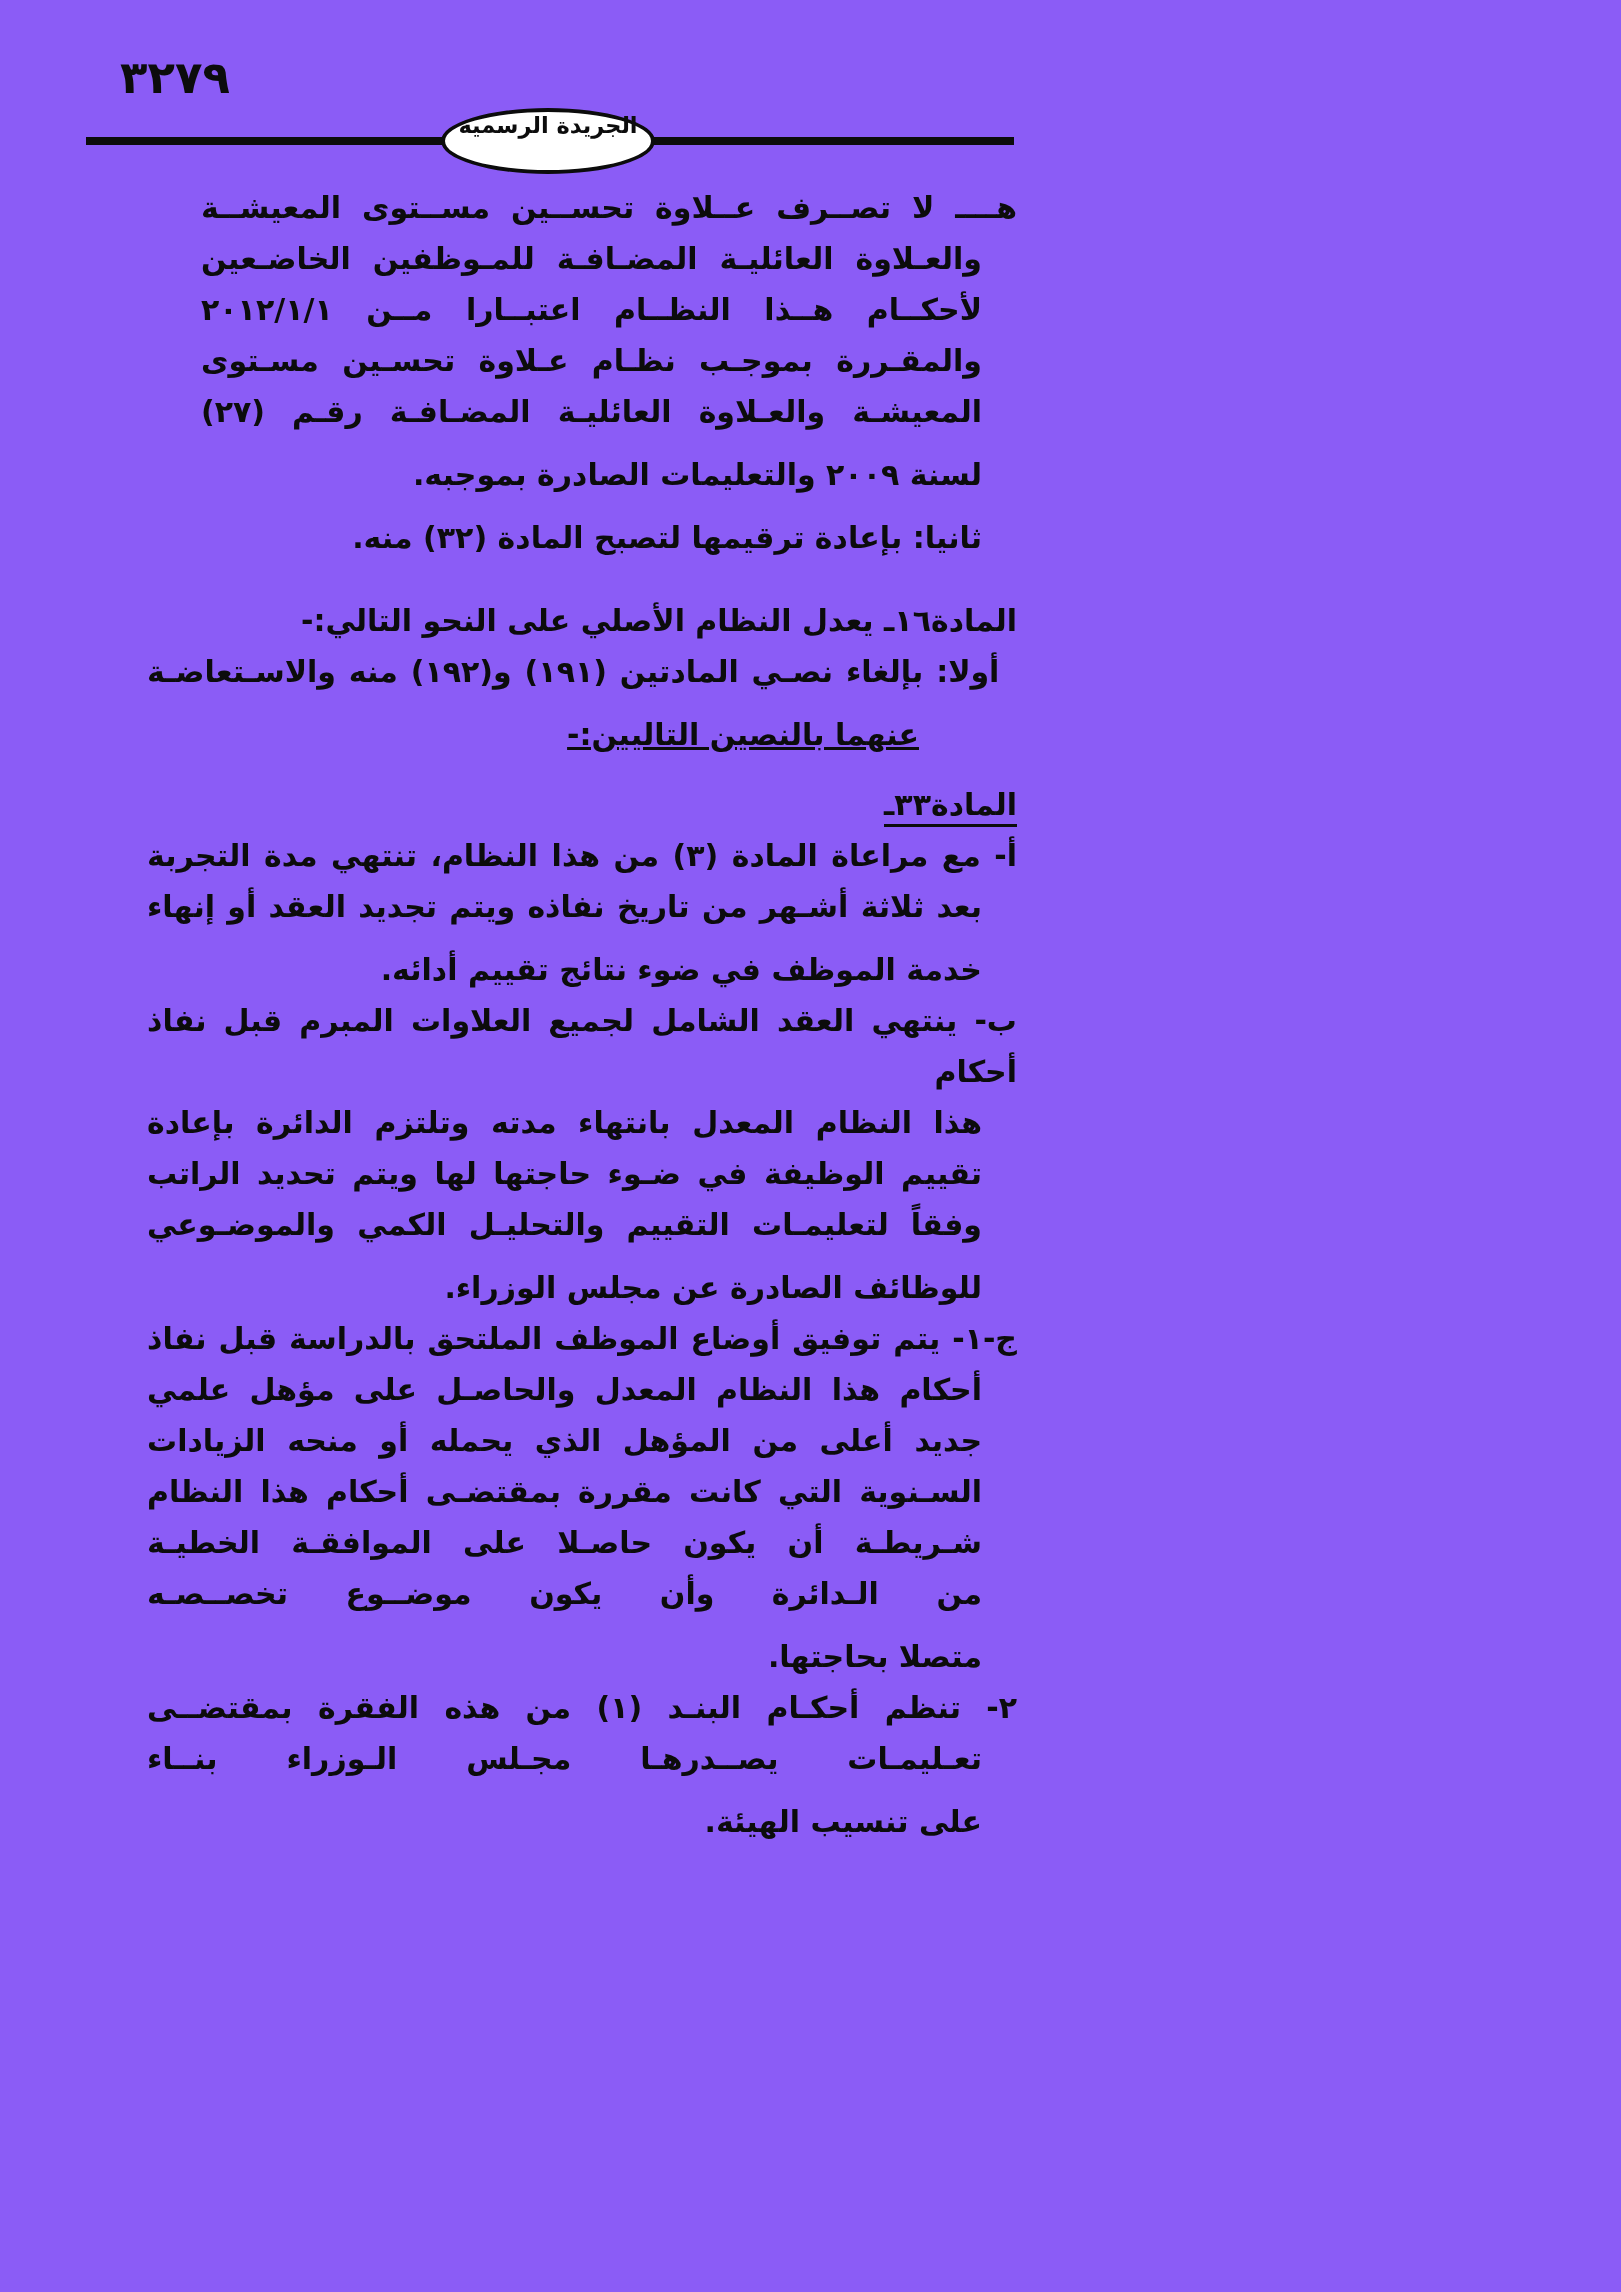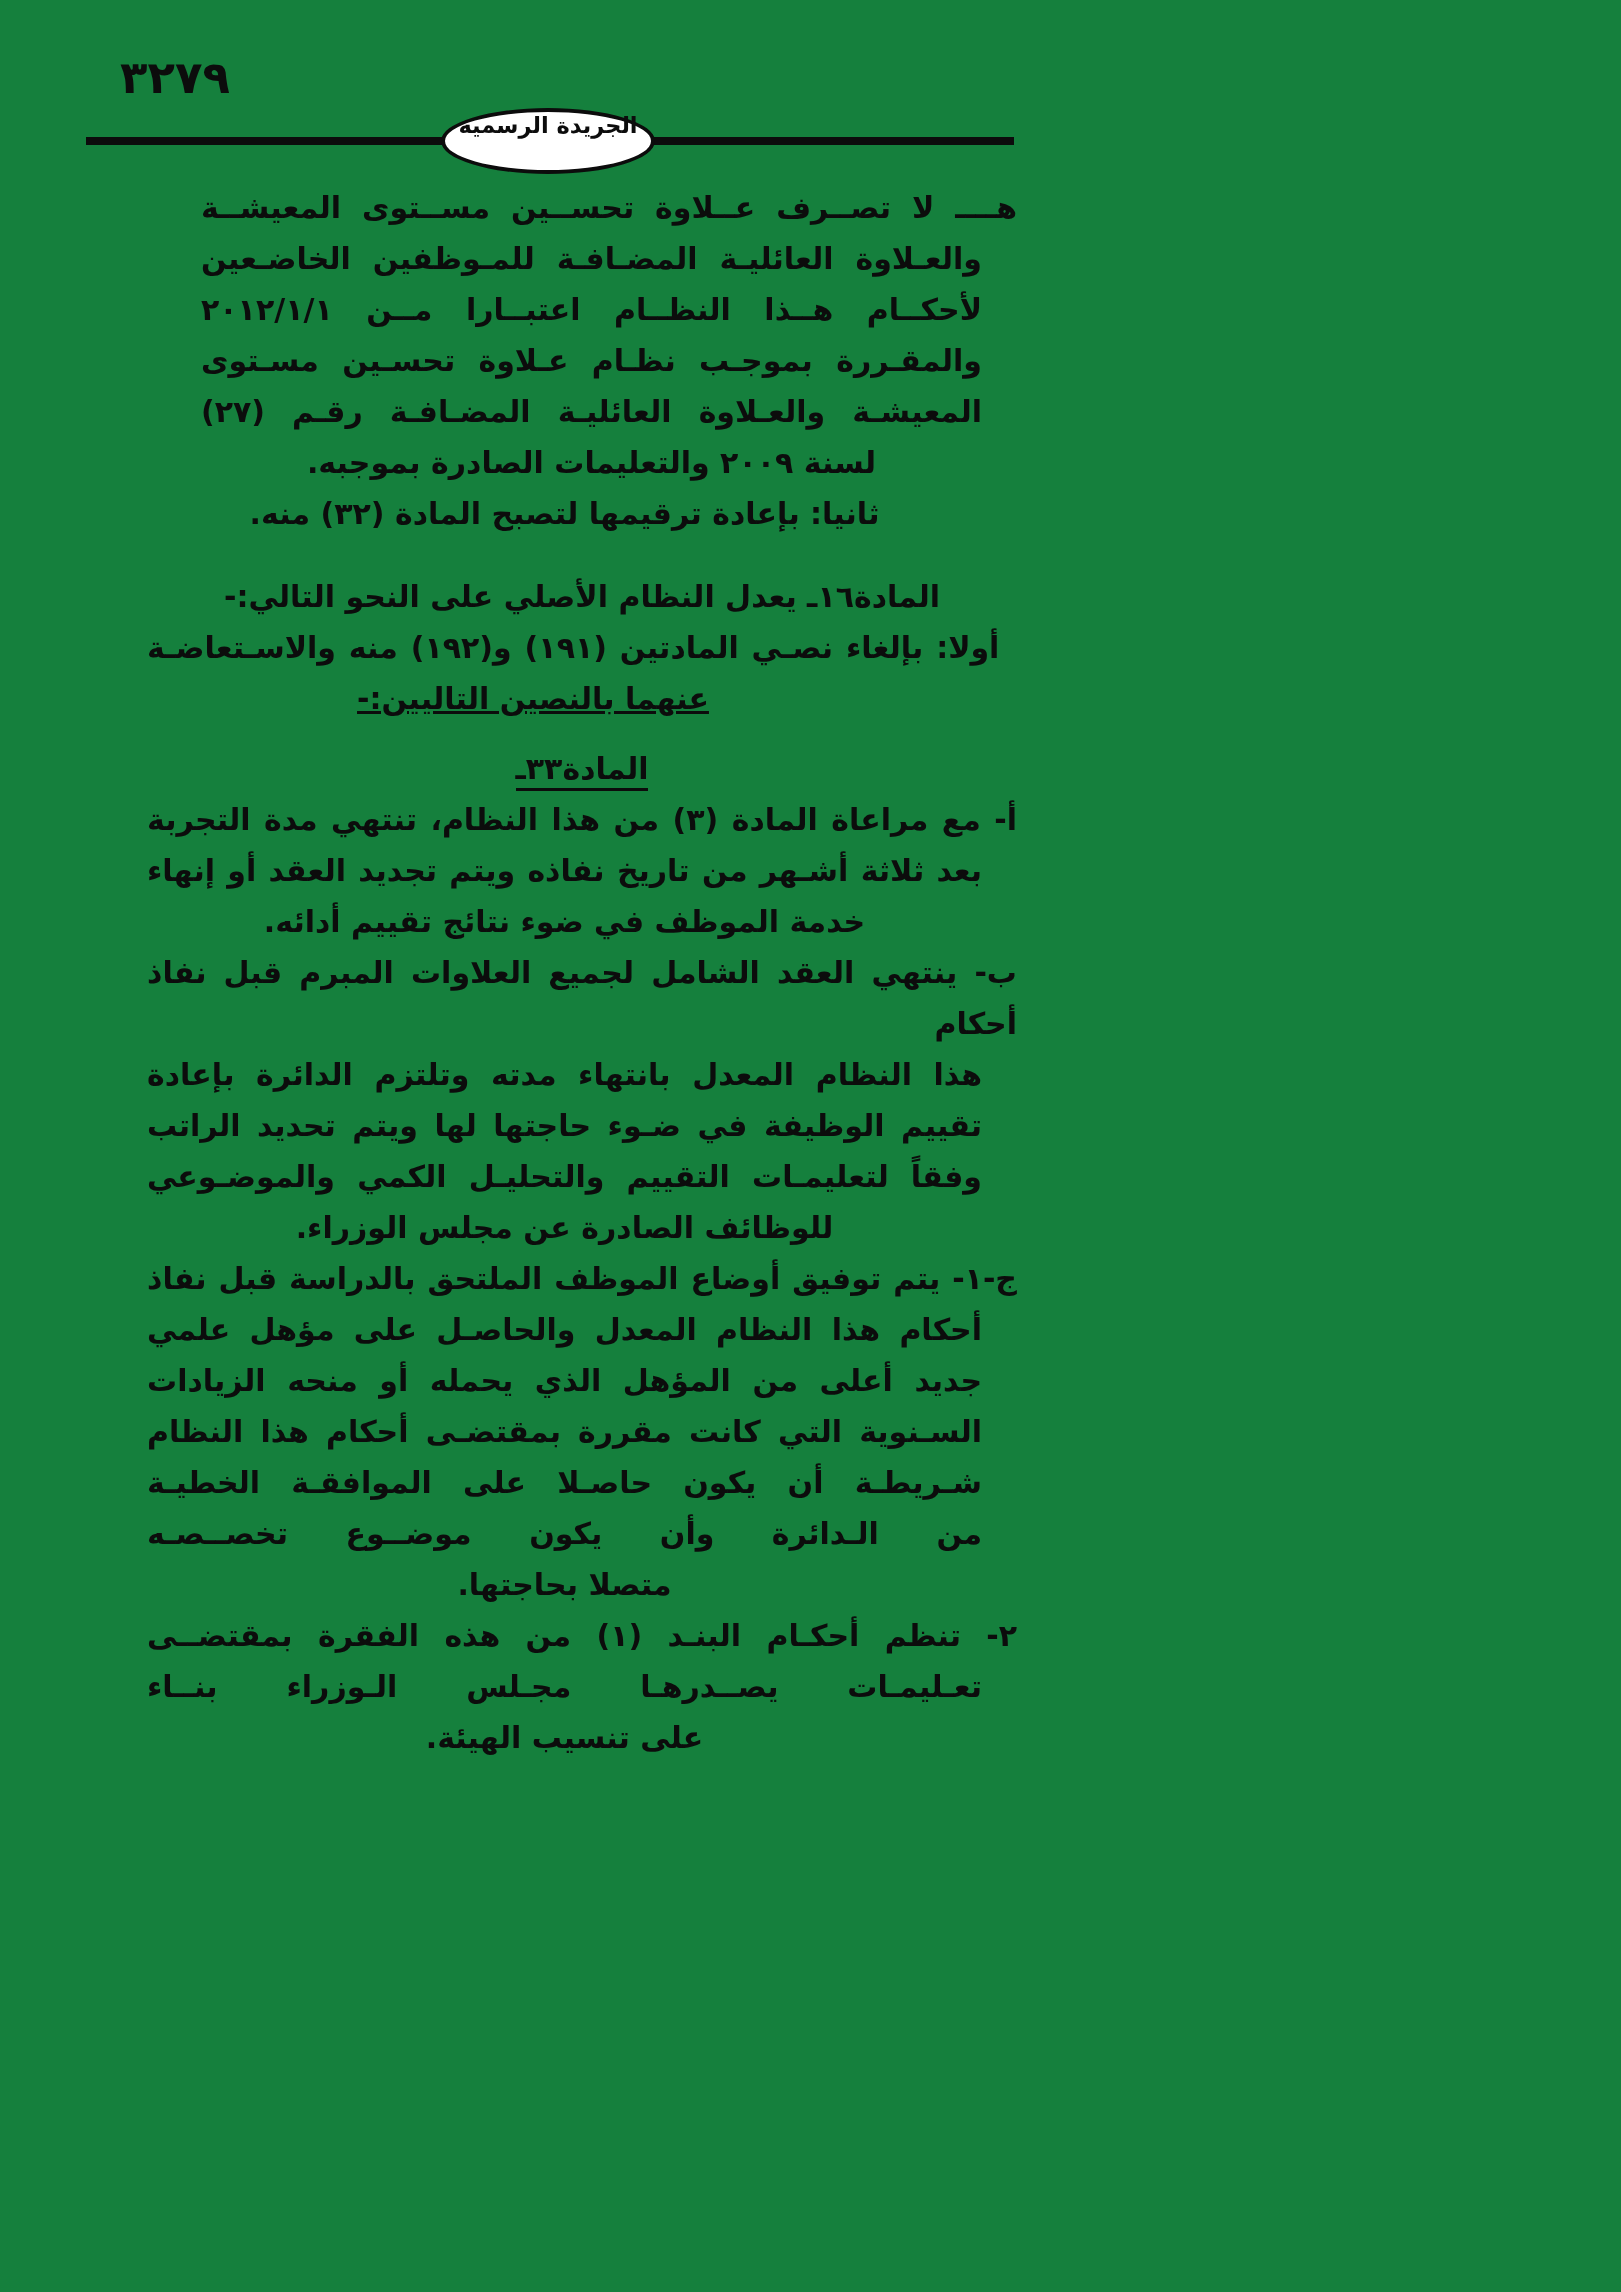--- a/index.html
+++ b/index.html
@@ -7,21 +7,21 @@
   body {
     font-family:"DejaVu Sans", sans-serif;
     font-weight:700;
     color:#0c0c0c;
     background:#ffffff;
   }
   .page {
     position:relative;
     width:1621px;
     height:2293px;
-    background:#15803d;
+    background:#8b5cf6;
     overflow:hidden;
   }
   
   .page-number {
     position:absolute;
     top:51px;
     left:120px;
     font-size:45px;
     letter-spacing:9.8px;
     direction:ltr;
@@ -68,21 +68,21 @@
   .para { margin:0; }
   .l {
     margin:0;
     min-height:51px;
   }
   .fill {
     text-align:justify;
     text-align-last:justify;
     -moz-text-align-last:justify;
   }
-  .end { text-align:center; }
+  .end { text-align:right;margin-top:12px; }
   .in    { margin-right:35px; }
   .in-sm { margin-right:17.6px; }
   .in-xl { margin-right:98px;text-decoration:underline; }
   .gap-lg { margin-top:32px; }
   .gap-md { margin-top:18.6px; }
   .clause-heh { margin-left:54px; }
   .u {
     border-bottom:3.9px solid #0c0c0c;
     padding-bottom:2.9px;
   }

